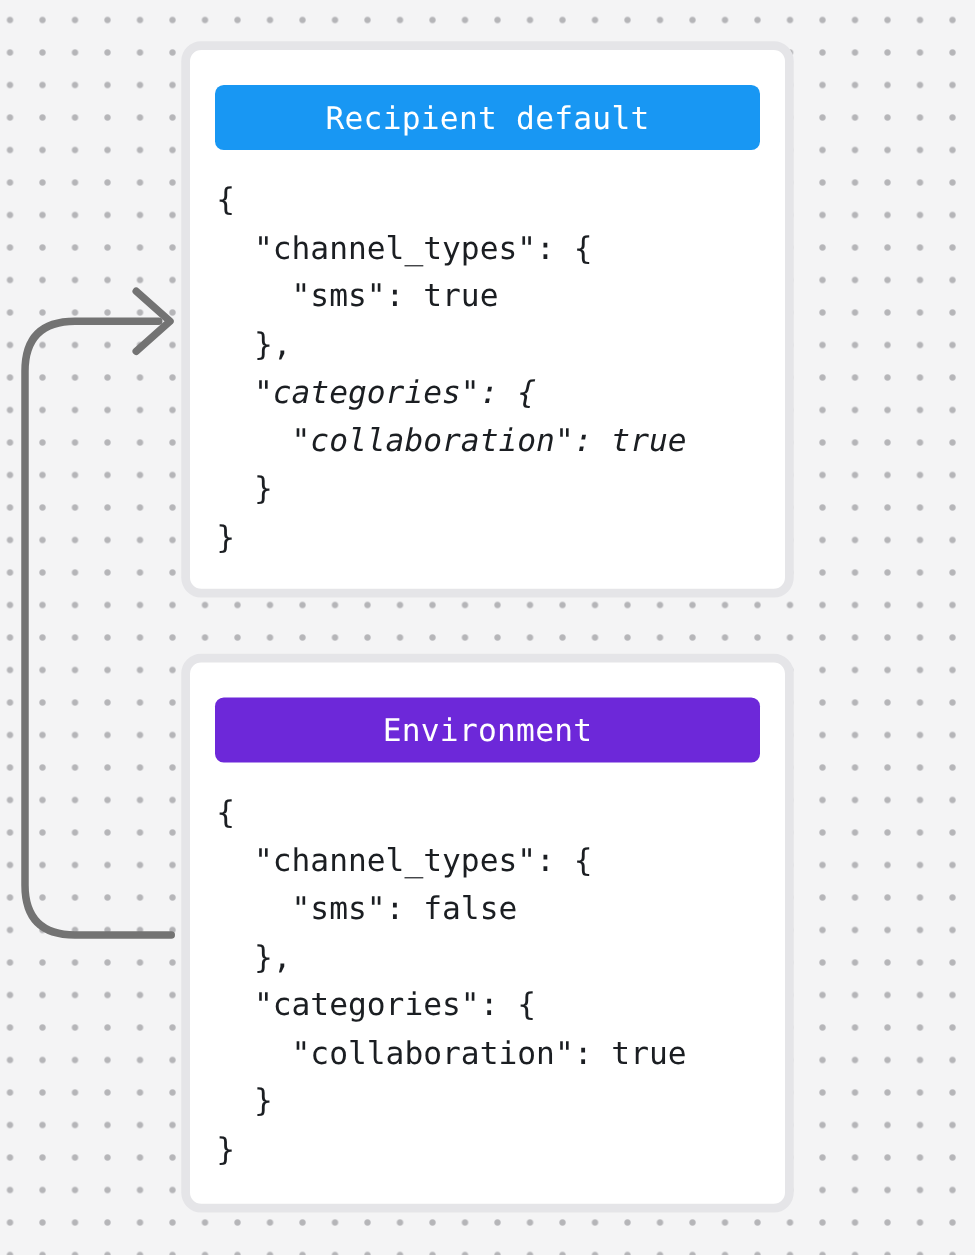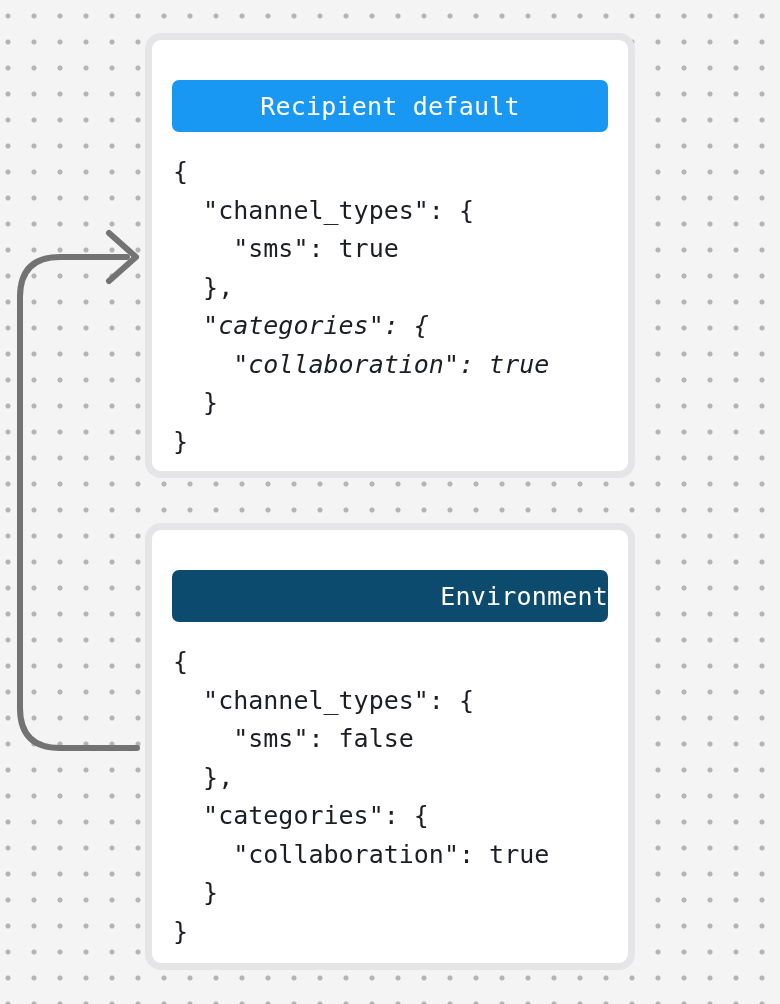--- a/index.html
+++ b/index.html
@@ -28,21 +28,21 @@
     stroke-linejoin: round;
   }
   .card {
     position: absolute;
     left: 145px;
     width: 490px;
     box-sizing: border-box;
     background: #ffffff;
     border: 7px solid #e5e5e8;
     border-radius: 16px;
-    padding: 40px 20px 22px 20px;
+    padding: 28px 20px 22px 20px;
   }
   .card-recipient { top: 33px;  height: 445px; }
   .card-environment { top: 523px; height: 447px; }
   .card-header {
     height: 52px;
     border-radius: 7px;
     display: flex;
     align-items: center;
     justify-content: center;
     background: #888;
@@ -73,19 +73,19 @@
   </svg>
 
   <section class="card card-recipient">
     <header class="card-header" style="background-color: rgb(24, 151, 243);">
       <span>Recipient default</span>
     </header>
     <pre class="code"><span class="line">{</span><span class="line">  "channel_types": {</span><span class="line">    "sms": true</span><span class="line">  },</span><span class="line italic">  "categories": {</span><span class="line italic">    "collaboration": true</span><span class="line">  }</span><span class="line">}</span></pre>
   </section>
 
   <section class="card card-environment">
-    <header class="card-header" style="background-color: #0c4a6e; justify-content: flex-end;">
+    <header class="card-header" style="background-color: #6d28d9;">
       <span>Environment</span>
     </header>
     <pre class="code"><span class="line">{</span><span class="line">  "channel_types": {</span><span class="line">    "sms": false</span><span class="line">  },</span><span class="line">  "categories": {</span><span class="line">    "collaboration": true</span><span class="line">  }</span><span class="line">}</span></pre>
   </section>
 
 </div>
 
 </body></html>

